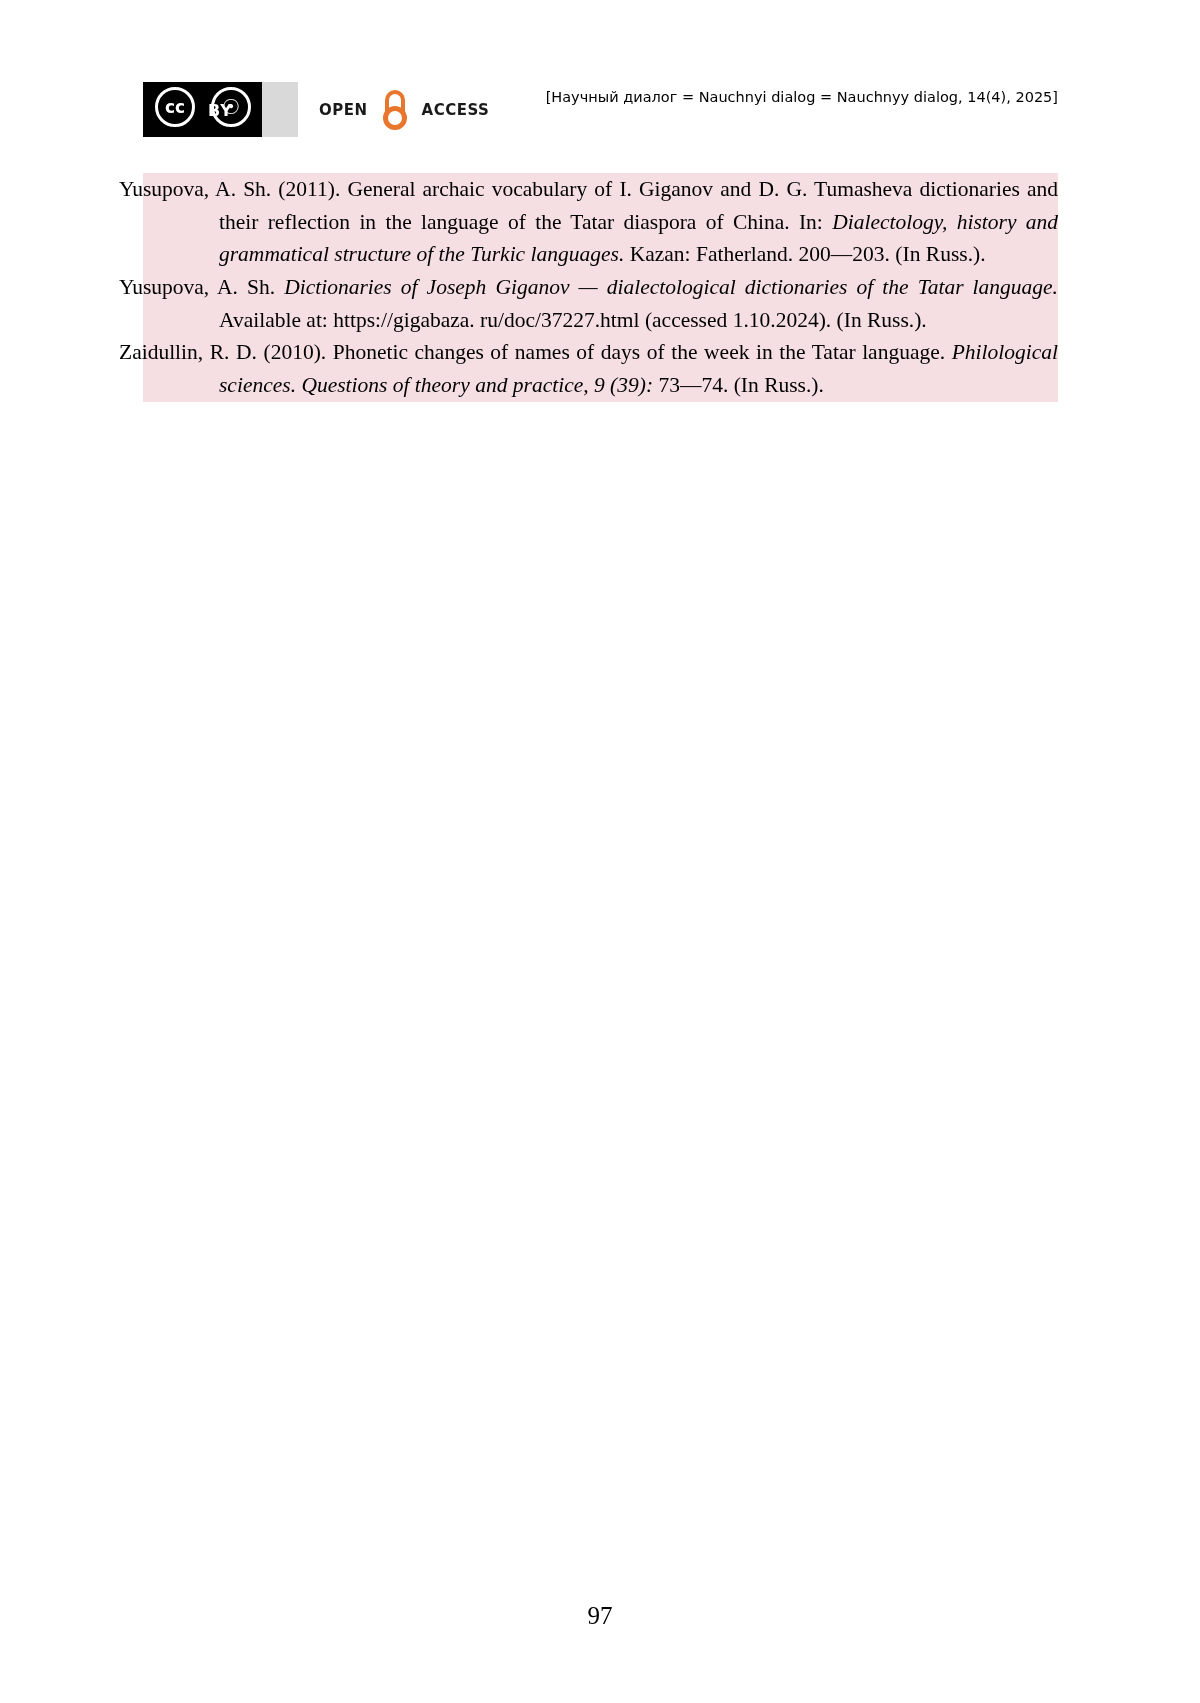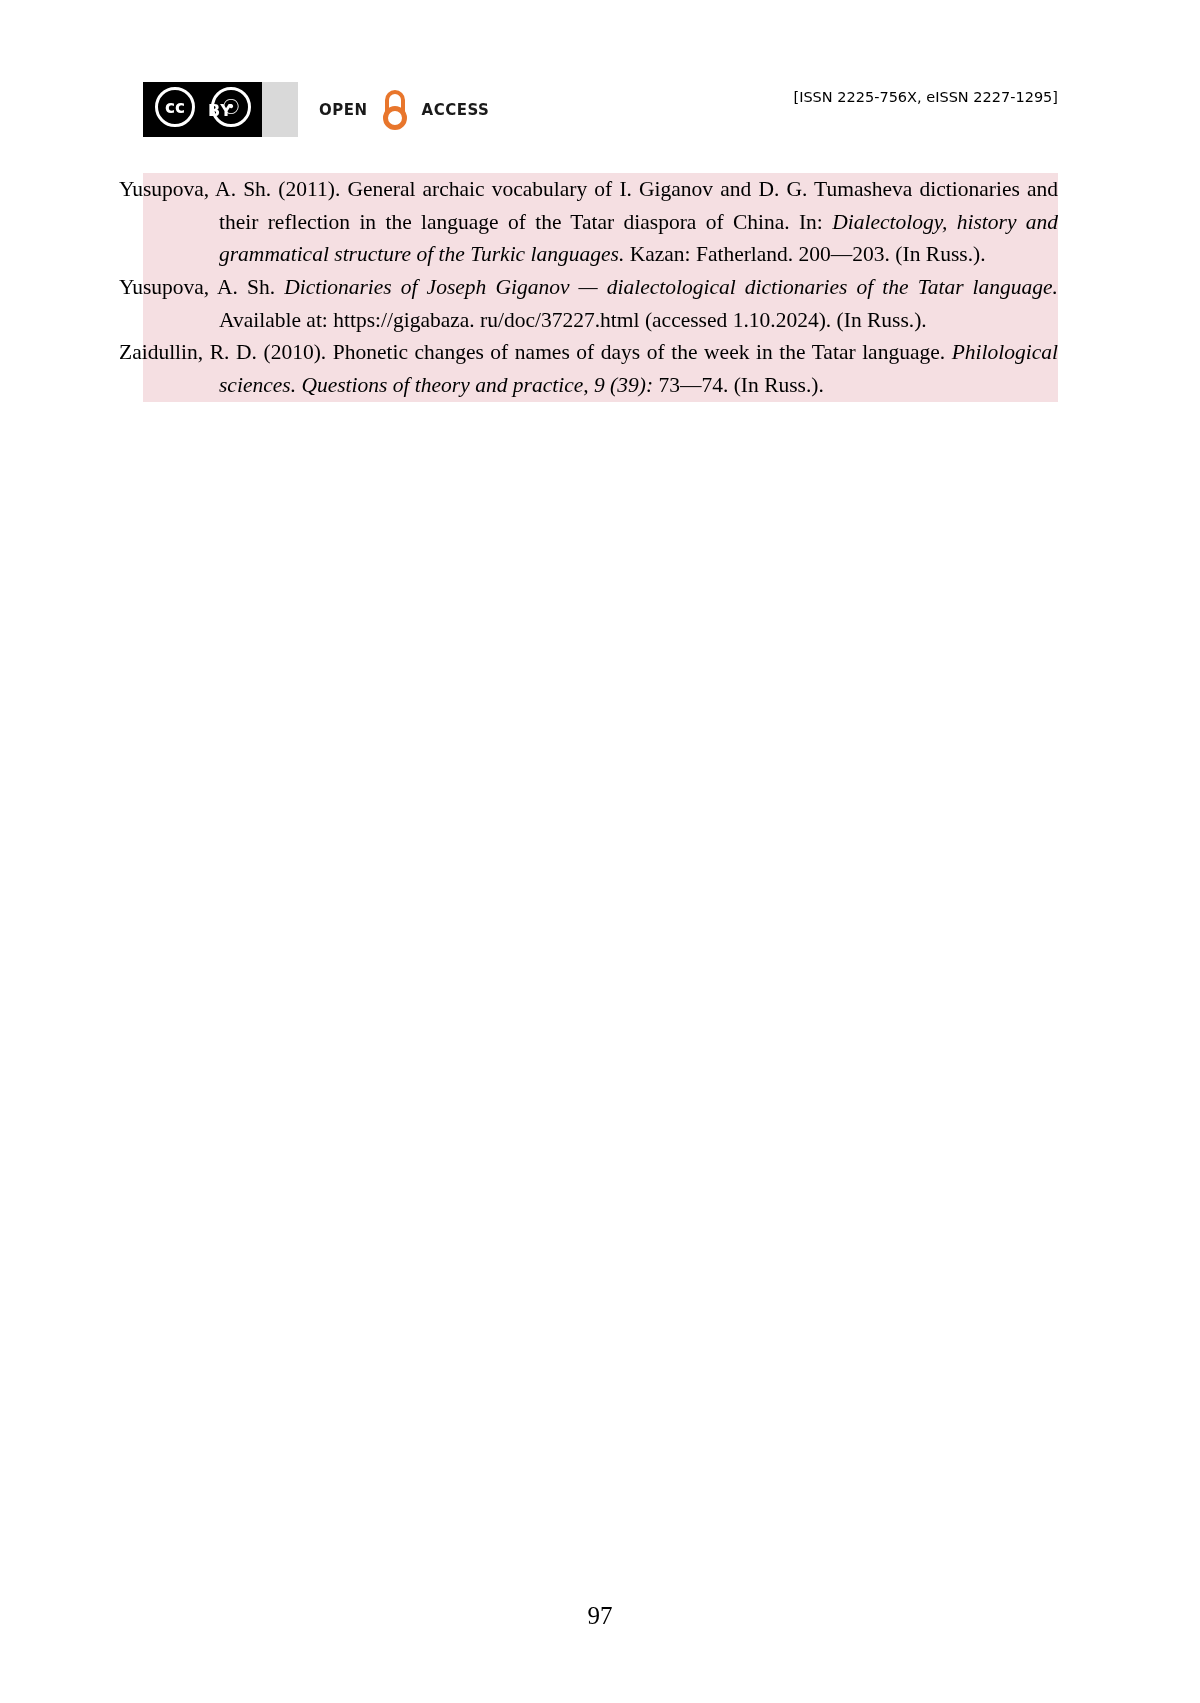--- a/index.html
+++ b/index.html
@@ -205,21 +205,21 @@
     <div class="oa-wrap">
       <span class="oa-text">OPEN</span>
       <span class="oa-lock">
         <span class="shackle"></span>
         <span class="body"></span>
       </span>
       <span class="oa-text">ACCESS</span>
     </div>
 
     <div class="journal-info">
-      <div>[ISSN 2225-756X, eISSN 2227-1295]</div>
+      <div>[Научный диалог = Nauchnyi dialog = Nauchnyy dialog, 14(4), 2025]</div>
     </div>
 
   </div>
 
   <div class="refs" id="refs">
       <p class="ref" id="ref-yusupova-2011"><span>Yusupova, A. Sh. (2011). General archaic vocabulary of I. Giganov and D. G. Tumasheva dictionaries and their reflection in the language of the Tatar diaspora of China. In: </span><span class="it">Dialectology, history and grammatical structure of the Turkic languages.</span><span> Kazan: Fatherland. 200—203. (In Russ.).</span></p>
       <p class="ref" id="ref-yusupova-nd"><span>Yusupova, A. Sh. </span><span class="it">Dictionaries of Joseph Giganov — dialectological dictionaries of the Tatar language.</span><span> Available at: https://gigabaza. ru/doc/37227.html (accessed 1.10.2024). (In Russ.).</span></p>
       <p class="ref" id="ref-zaidullin-2014"><span>Zaidullin, R. D. (2010). Phonetic changes of names of days of the week in the Tatar language. </span><span class="it">Philological sciences. Questions of theory and practice, 9 (39):</span><span> 73—74. (In Russ.).</span></p>
     </div>
 

